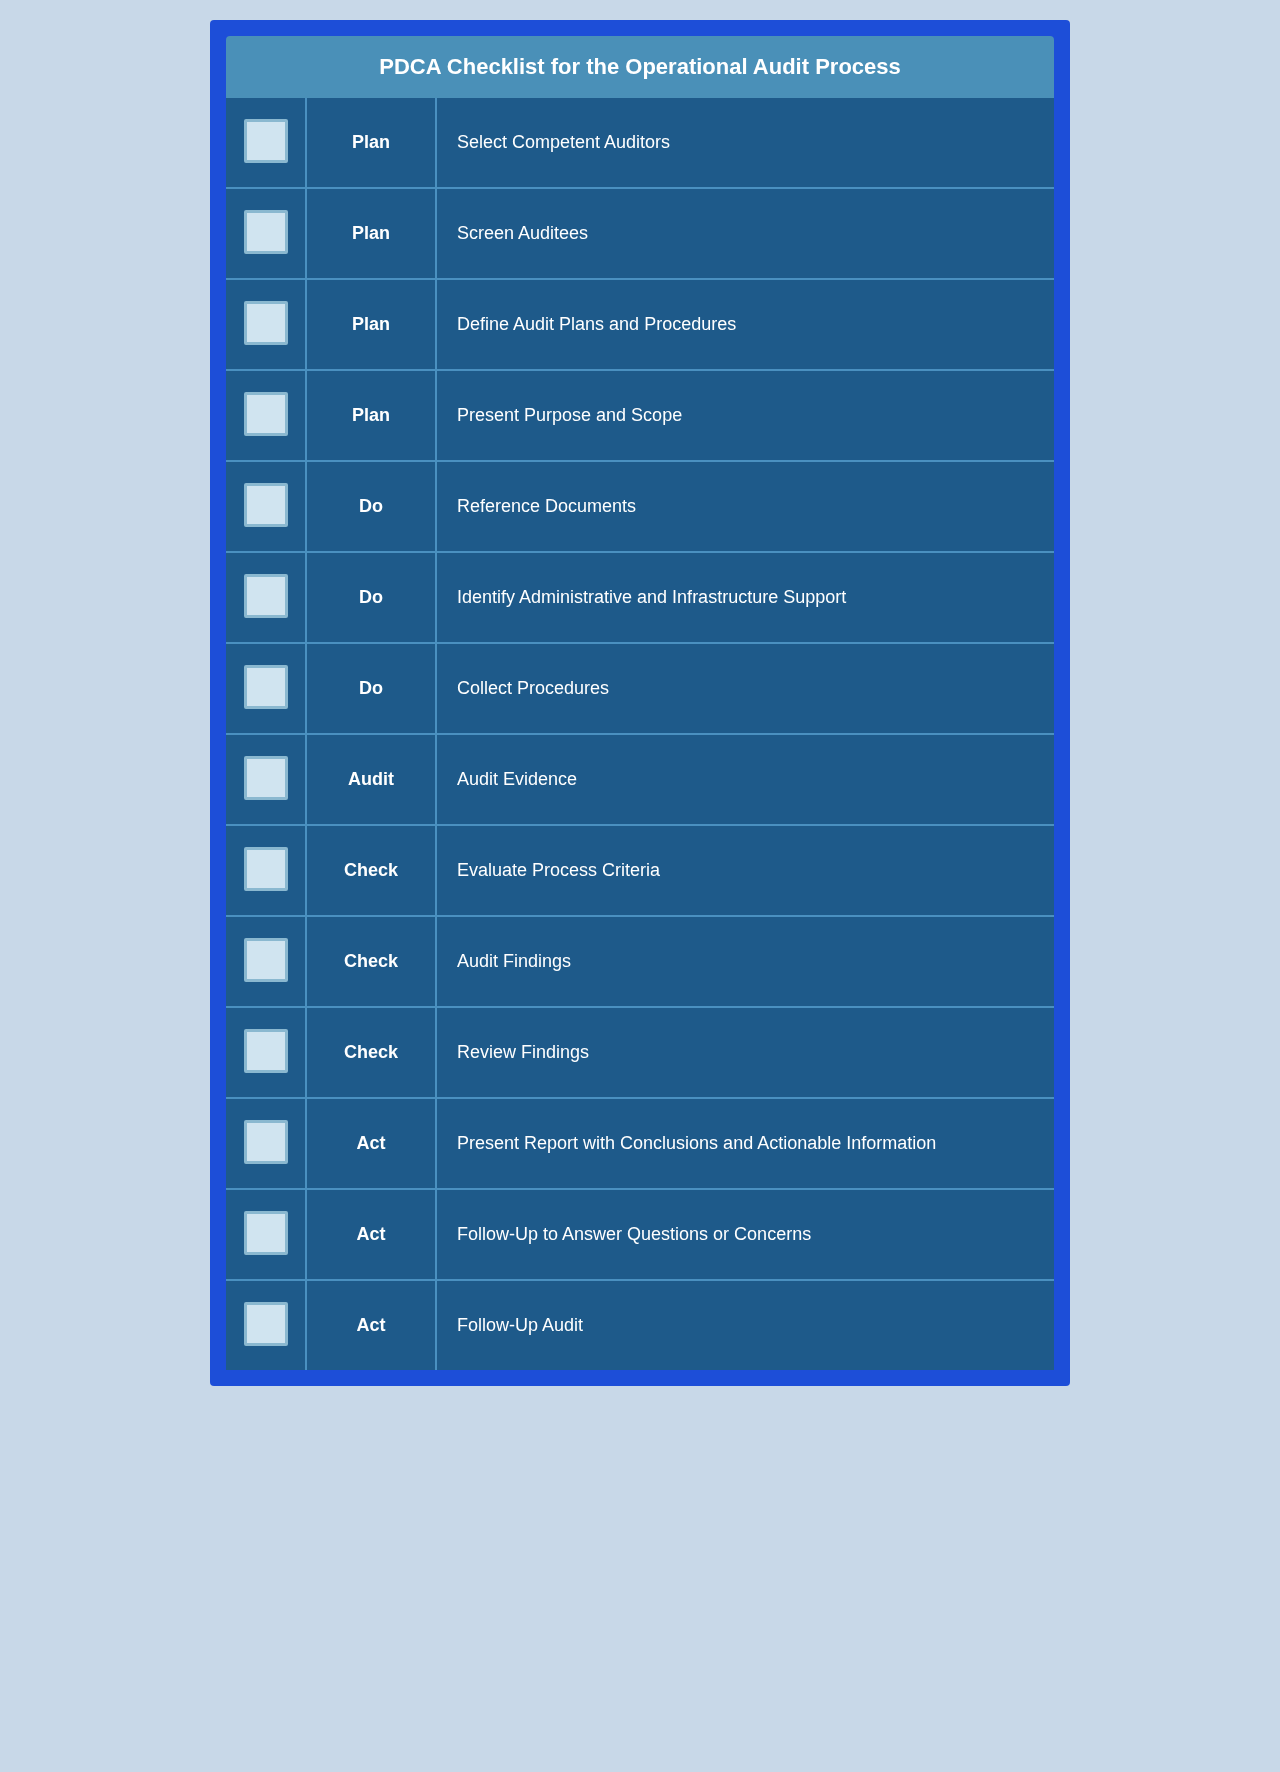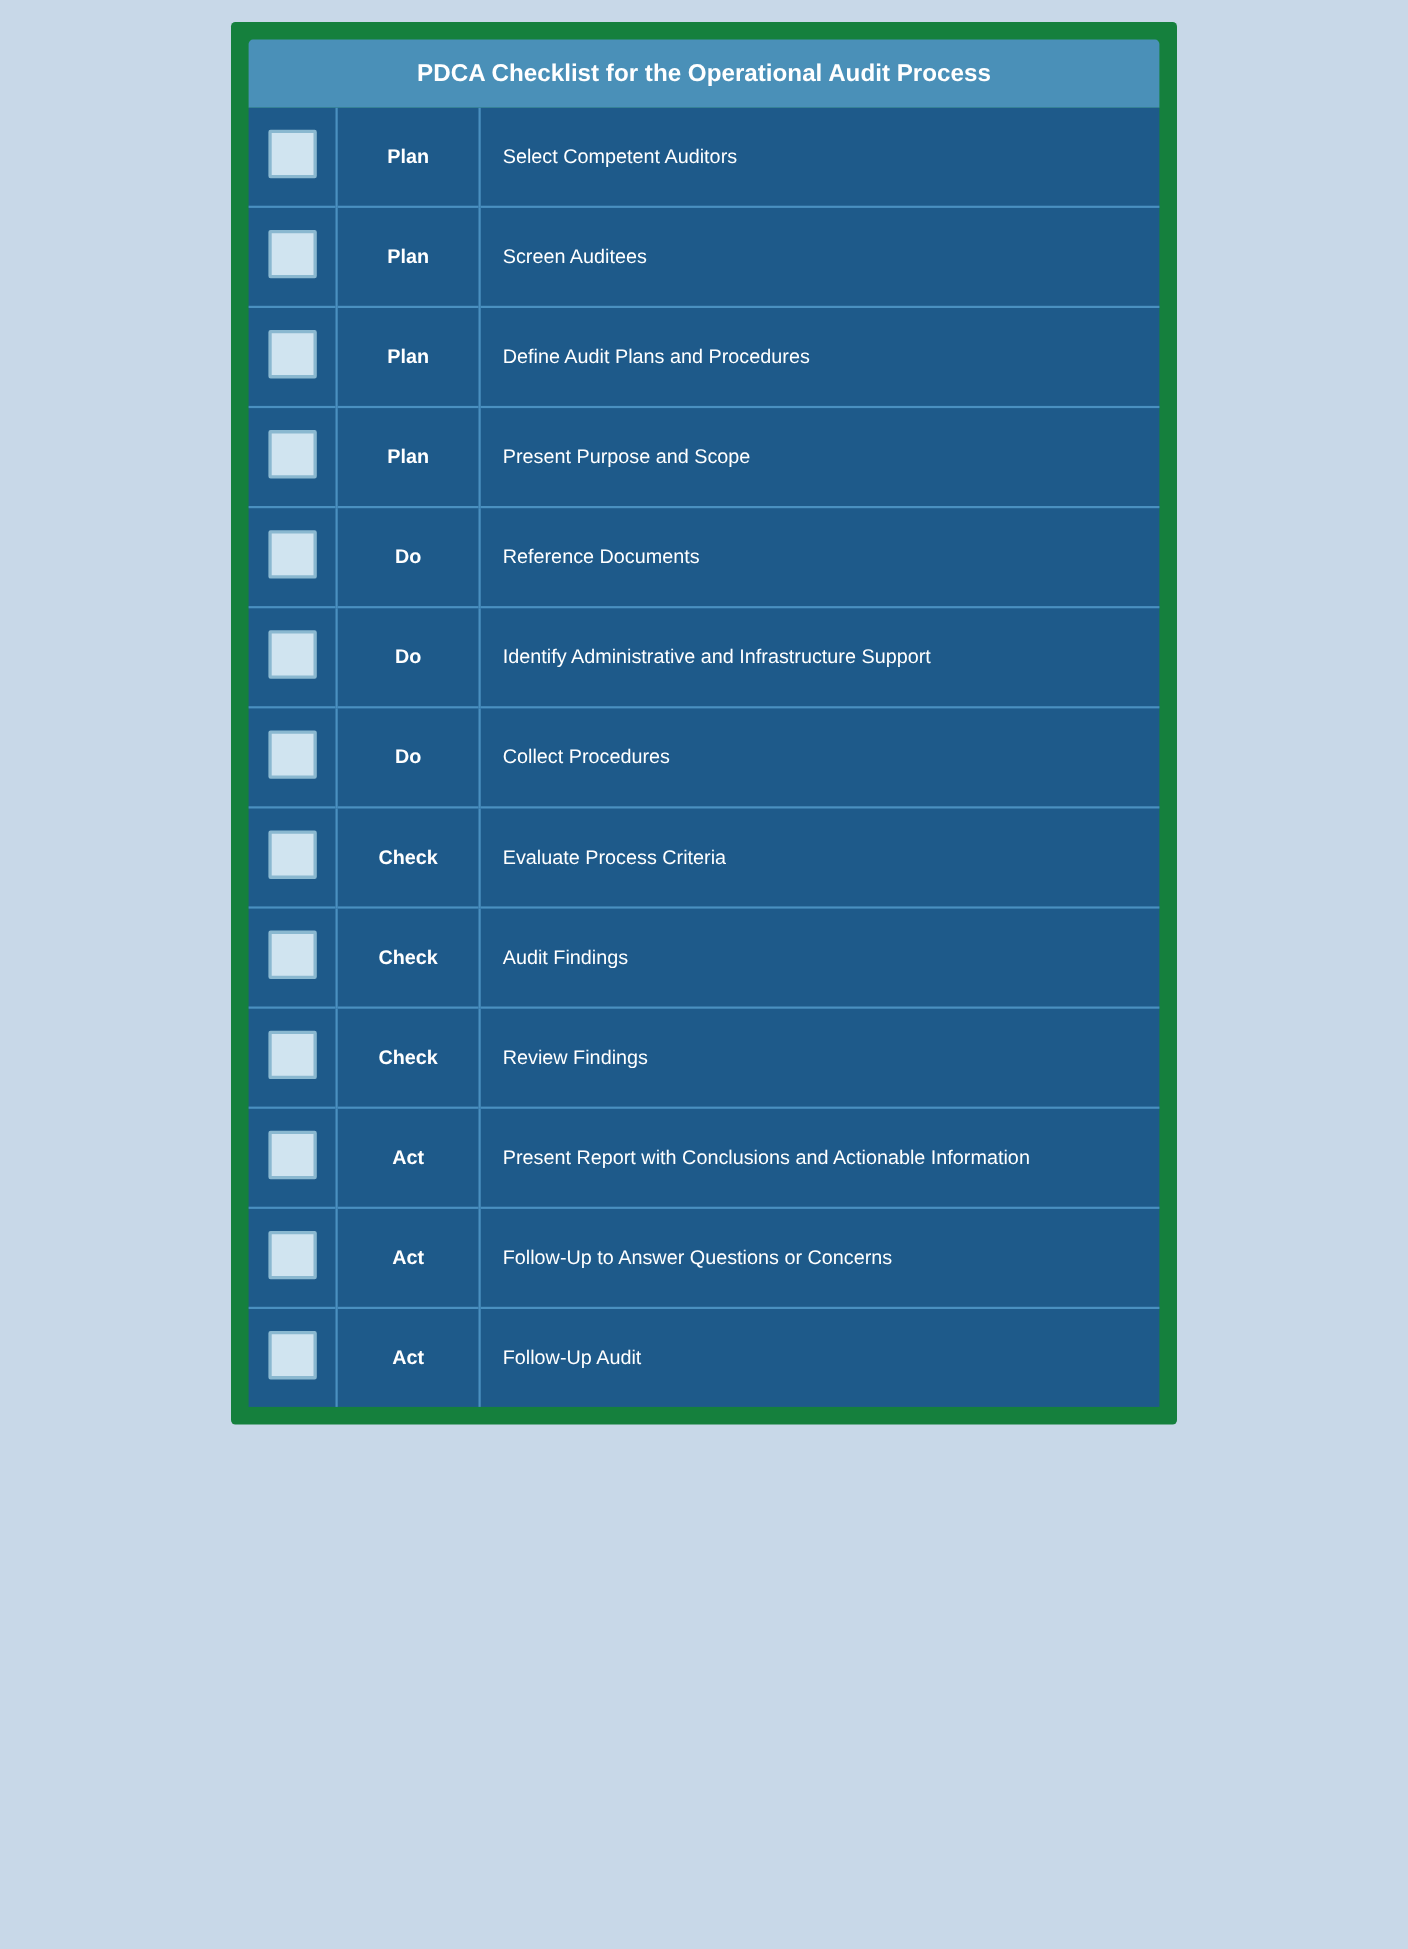--- a/index.html
+++ b/index.html
@@ -13,21 +13,21 @@
       display: flex;
       justify-content: center;
       align-items: flex-start;
       min-height: 100vh;
       padding: 20px;
       font-family: Arial, sans-serif;
     }
 
     .container {
       width: 860px;
-      background: #15803d;
+      background: #1d4ed8;
       padding: 16px;
       border-radius: 4px;
     }
 
     .table-title {
       background: #4a90b8;
       color: #ffffff;
       text-align: center;
       font-size: 22px;
       font-weight: bold;
@@ -121,20 +121,25 @@
           <td class="col-phase">Do</td>
           <td class="col-task">Identify Administrative and Infrastructure Support</td>
         </tr>
         <tr>
           <td class="col-checkbox"><div class="checkbox-cell"></div></td>
           <td class="col-phase">Do</td>
           <td class="col-task">Collect Procedures</td>
         </tr>
         <tr>
           <td class="col-checkbox"><div class="checkbox-cell"></div></td>
+          <td class="col-phase">Audit</td>
+          <td class="col-task">Audit Evidence</td>
+        </tr>
+        <tr>
+          <td class="col-checkbox"><div class="checkbox-cell"></div></td>
           <td class="col-phase">Check</td>
           <td class="col-task">Evaluate Process Criteria</td>
         </tr>
         <tr>
           <td class="col-checkbox"><div class="checkbox-cell"></div></td>
           <td class="col-phase">Check</td>
           <td class="col-task">Audit Findings</td>
         </tr>
         <tr>
           <td class="col-checkbox"><div class="checkbox-cell"></div></td>

